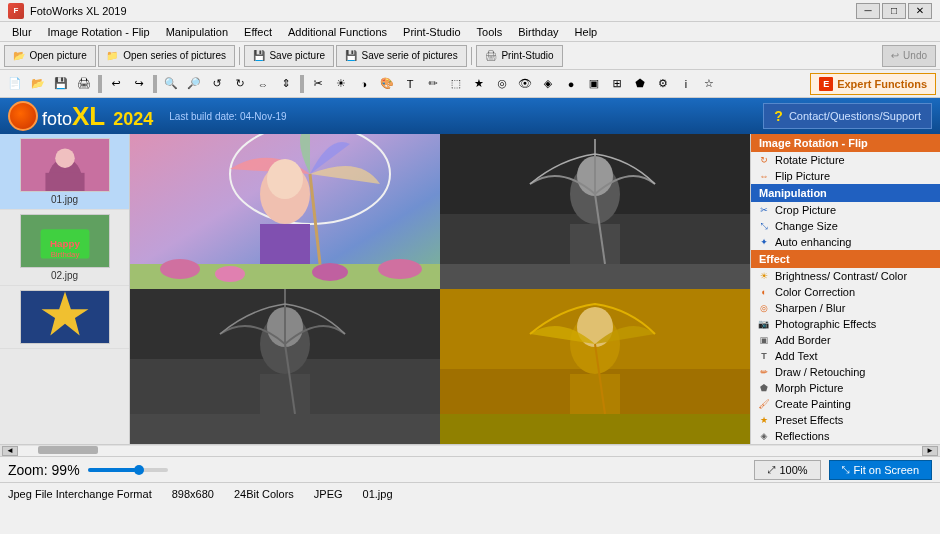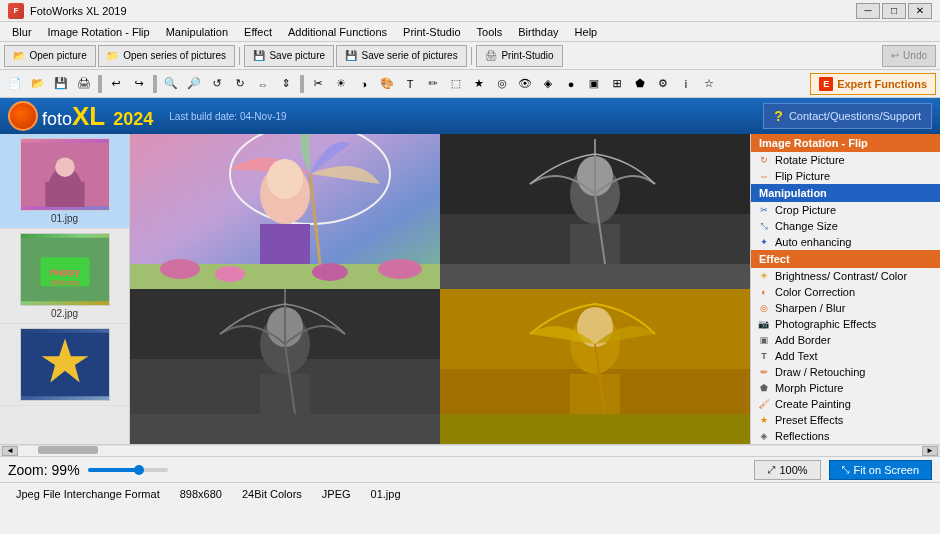--- a/index.html
+++ b/index.html
@@ -40,37 +40,37 @@
     .contact-btn { background: #2a5caa; border: 1px solid #5588cc; color: #cce0ff; padding: 4px 10px; cursor: pointer; display: flex; align-items: center; gap: 6px; font-size: 11px; }
     .contact-btn .q-icon { color: #ffd700; font-size: 14px; font-weight: bold; }
 
     
     .main-layout { display: flex; height: calc(534px - 22px - 20px - 28px - 28px - 36px - 48px - 22px); }
 
     
     .thumb-panel { width: 130px; background: #e8e8e8; border-right: 1px solid #ccc; overflow-y: auto; display: flex; flex-direction: column; }
     .thumb-item { padding: 4px; cursor: pointer; border-bottom: 1px solid #ddd; display: flex; flex-direction: column; align-items: center; gap: 2px; }
     .thumb-item.active { background: #b8d8f8; }
-    .thumb-img { width: 90px; height: 73px; object-fit: cover; border: 1px solid #ccc; background: #ccc; display: flex; align-items: center; justify-content: center; font-size: 9px; overflow: hidden; }
+    .thumb-img { width: 90px; height: 54px; object-fit: cover; border: 1px solid #ccc; background: #ccc; display: flex; align-items: center; justify-content: center; font-size: 9px; overflow: hidden; }
     .thumb-label { font-size: 10px; color: #333; }
 
     
     .image-area { flex: 1; background: #444; overflow: hidden; position: relative; display: grid; grid-template-columns: 1fr 1fr; grid-template-rows: 1fr 1fr; }
     .img-quadrant { overflow: hidden; position: relative; display: flex; align-items: center; justify-content: center; }
 
     
     .right-panel { width: 190px; background: #f0f0f0; border-left: 1px solid #ccc; overflow-y: auto; font-size: 11px; }
     .panel-section-header { background: #e06820; color: white; padding: 3px 8px; font-weight: bold; font-size: 11px; margin-top: 0; }
     .panel-section-header.manip { background: #2060c0; }
     .panel-section-header.effect { background: #e06820; }
     .panel-item { padding: 2px 8px 2px 24px; cursor: pointer; display: flex; align-items: center; gap: 4px; color: #000; position: relative; }
     .panel-item-icon { position: absolute; left: 6px; width: 14px; height: 14px; display: flex; align-items: center; justify-content: center; font-size: 9px; }
 
     
-    .status-bar { background: #f0f0f0; height: 22px; border-top: 1px solid #ccc; display: flex; align-items: center; padding: 0 16px; font-size: 11px; gap: 20px; }
+    .status-bar { background: #f0f0f0; height: 22px; border-top: 1px solid #ccc; display: flex; align-items: center; padding: 0 8px; font-size: 11px; gap: 20px; }
 
     
     .zoom-bar { background: #f0f0f0; height: 26px; border-top: 1px solid #ccc; display: flex; align-items: center; padding: 0 8px; gap: 8px; }
     .zoom-label { font-size: 14px; }
     .zoom-slider-container { display: flex; align-items: center; gap: 4px; }
     .zoom-slider { width: 80px; height: 4px; background: #d0d0d0; border-radius: 2px; position: relative; }
     .zoom-slider-fill { width: 60%; height: 100%; background: #0078d7; border-radius: 2px; }
     .zoom-slider-thumb { width: 10px; height: 10px; background: #0078d7; border-radius: 50%; position: absolute; top: -3px; left: 58%; }
     .zoom-btn { height: 20px; padding: 2px 12px; border: 1px solid #aaa; background: #e8e8e8; cursor: pointer; font-size: 11px; display: flex; align-items: center; gap: 4px; }
     .zoom-btn.active { background: #0078d7; color: white; border-color: #005a9e; }

